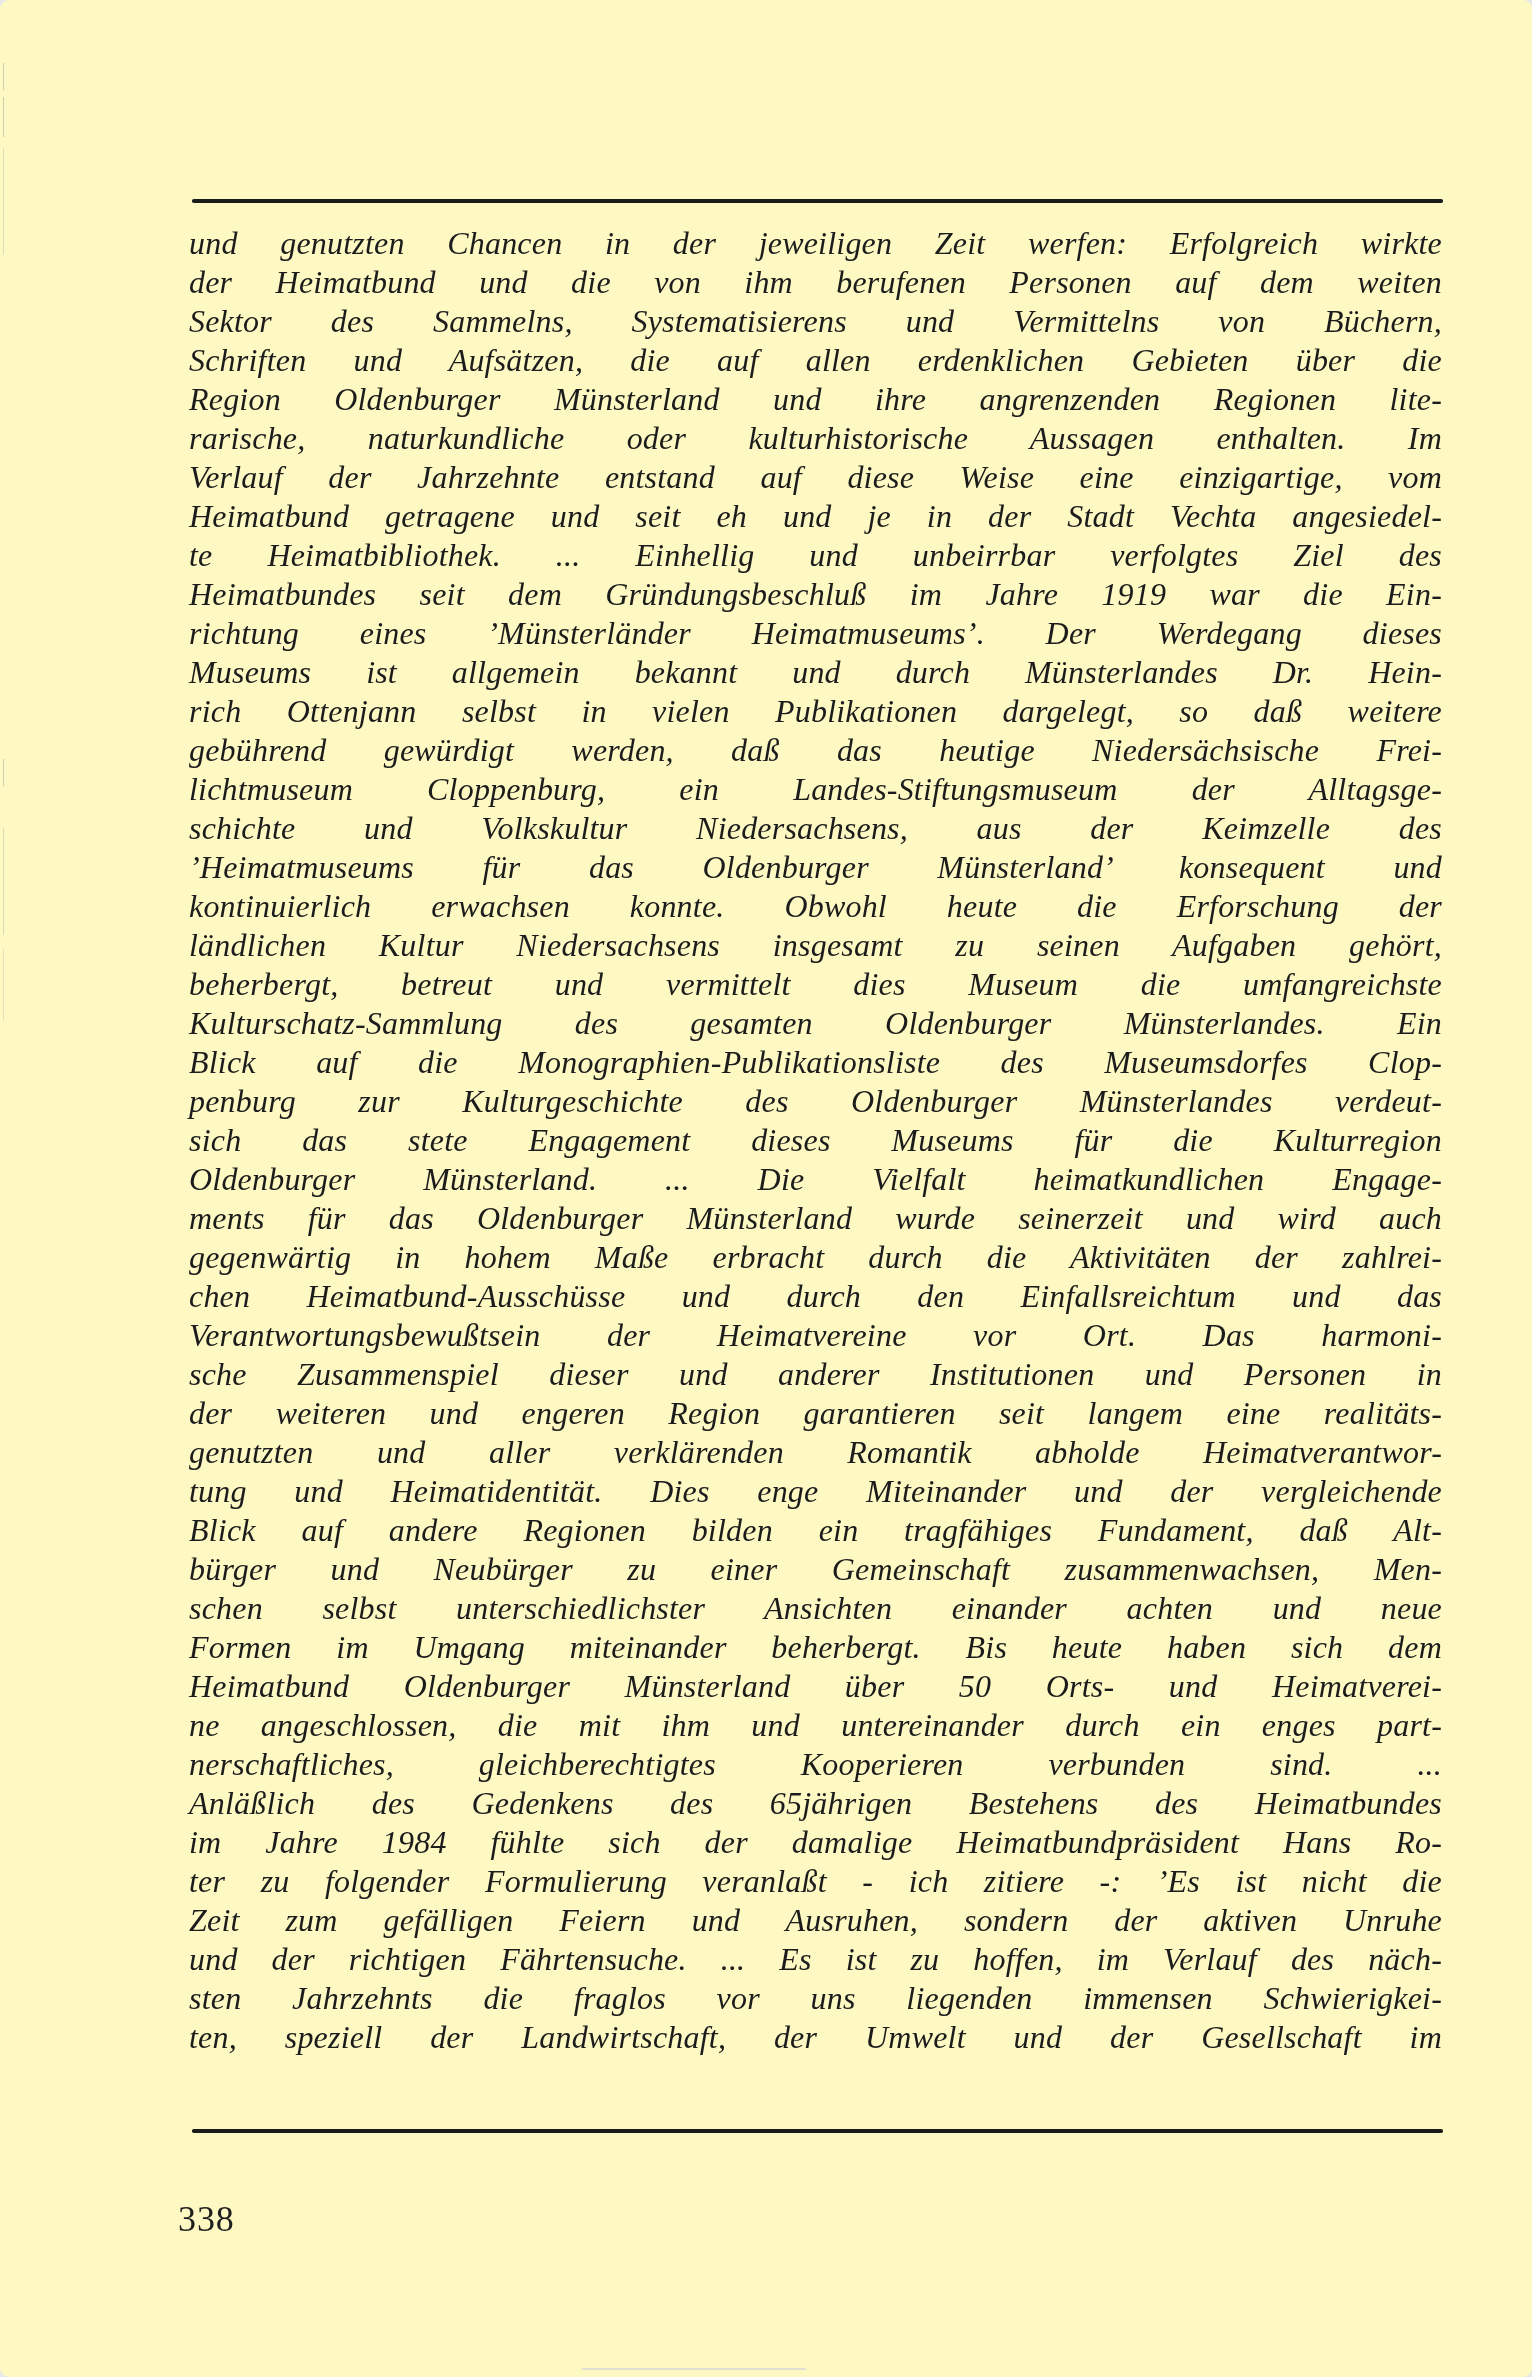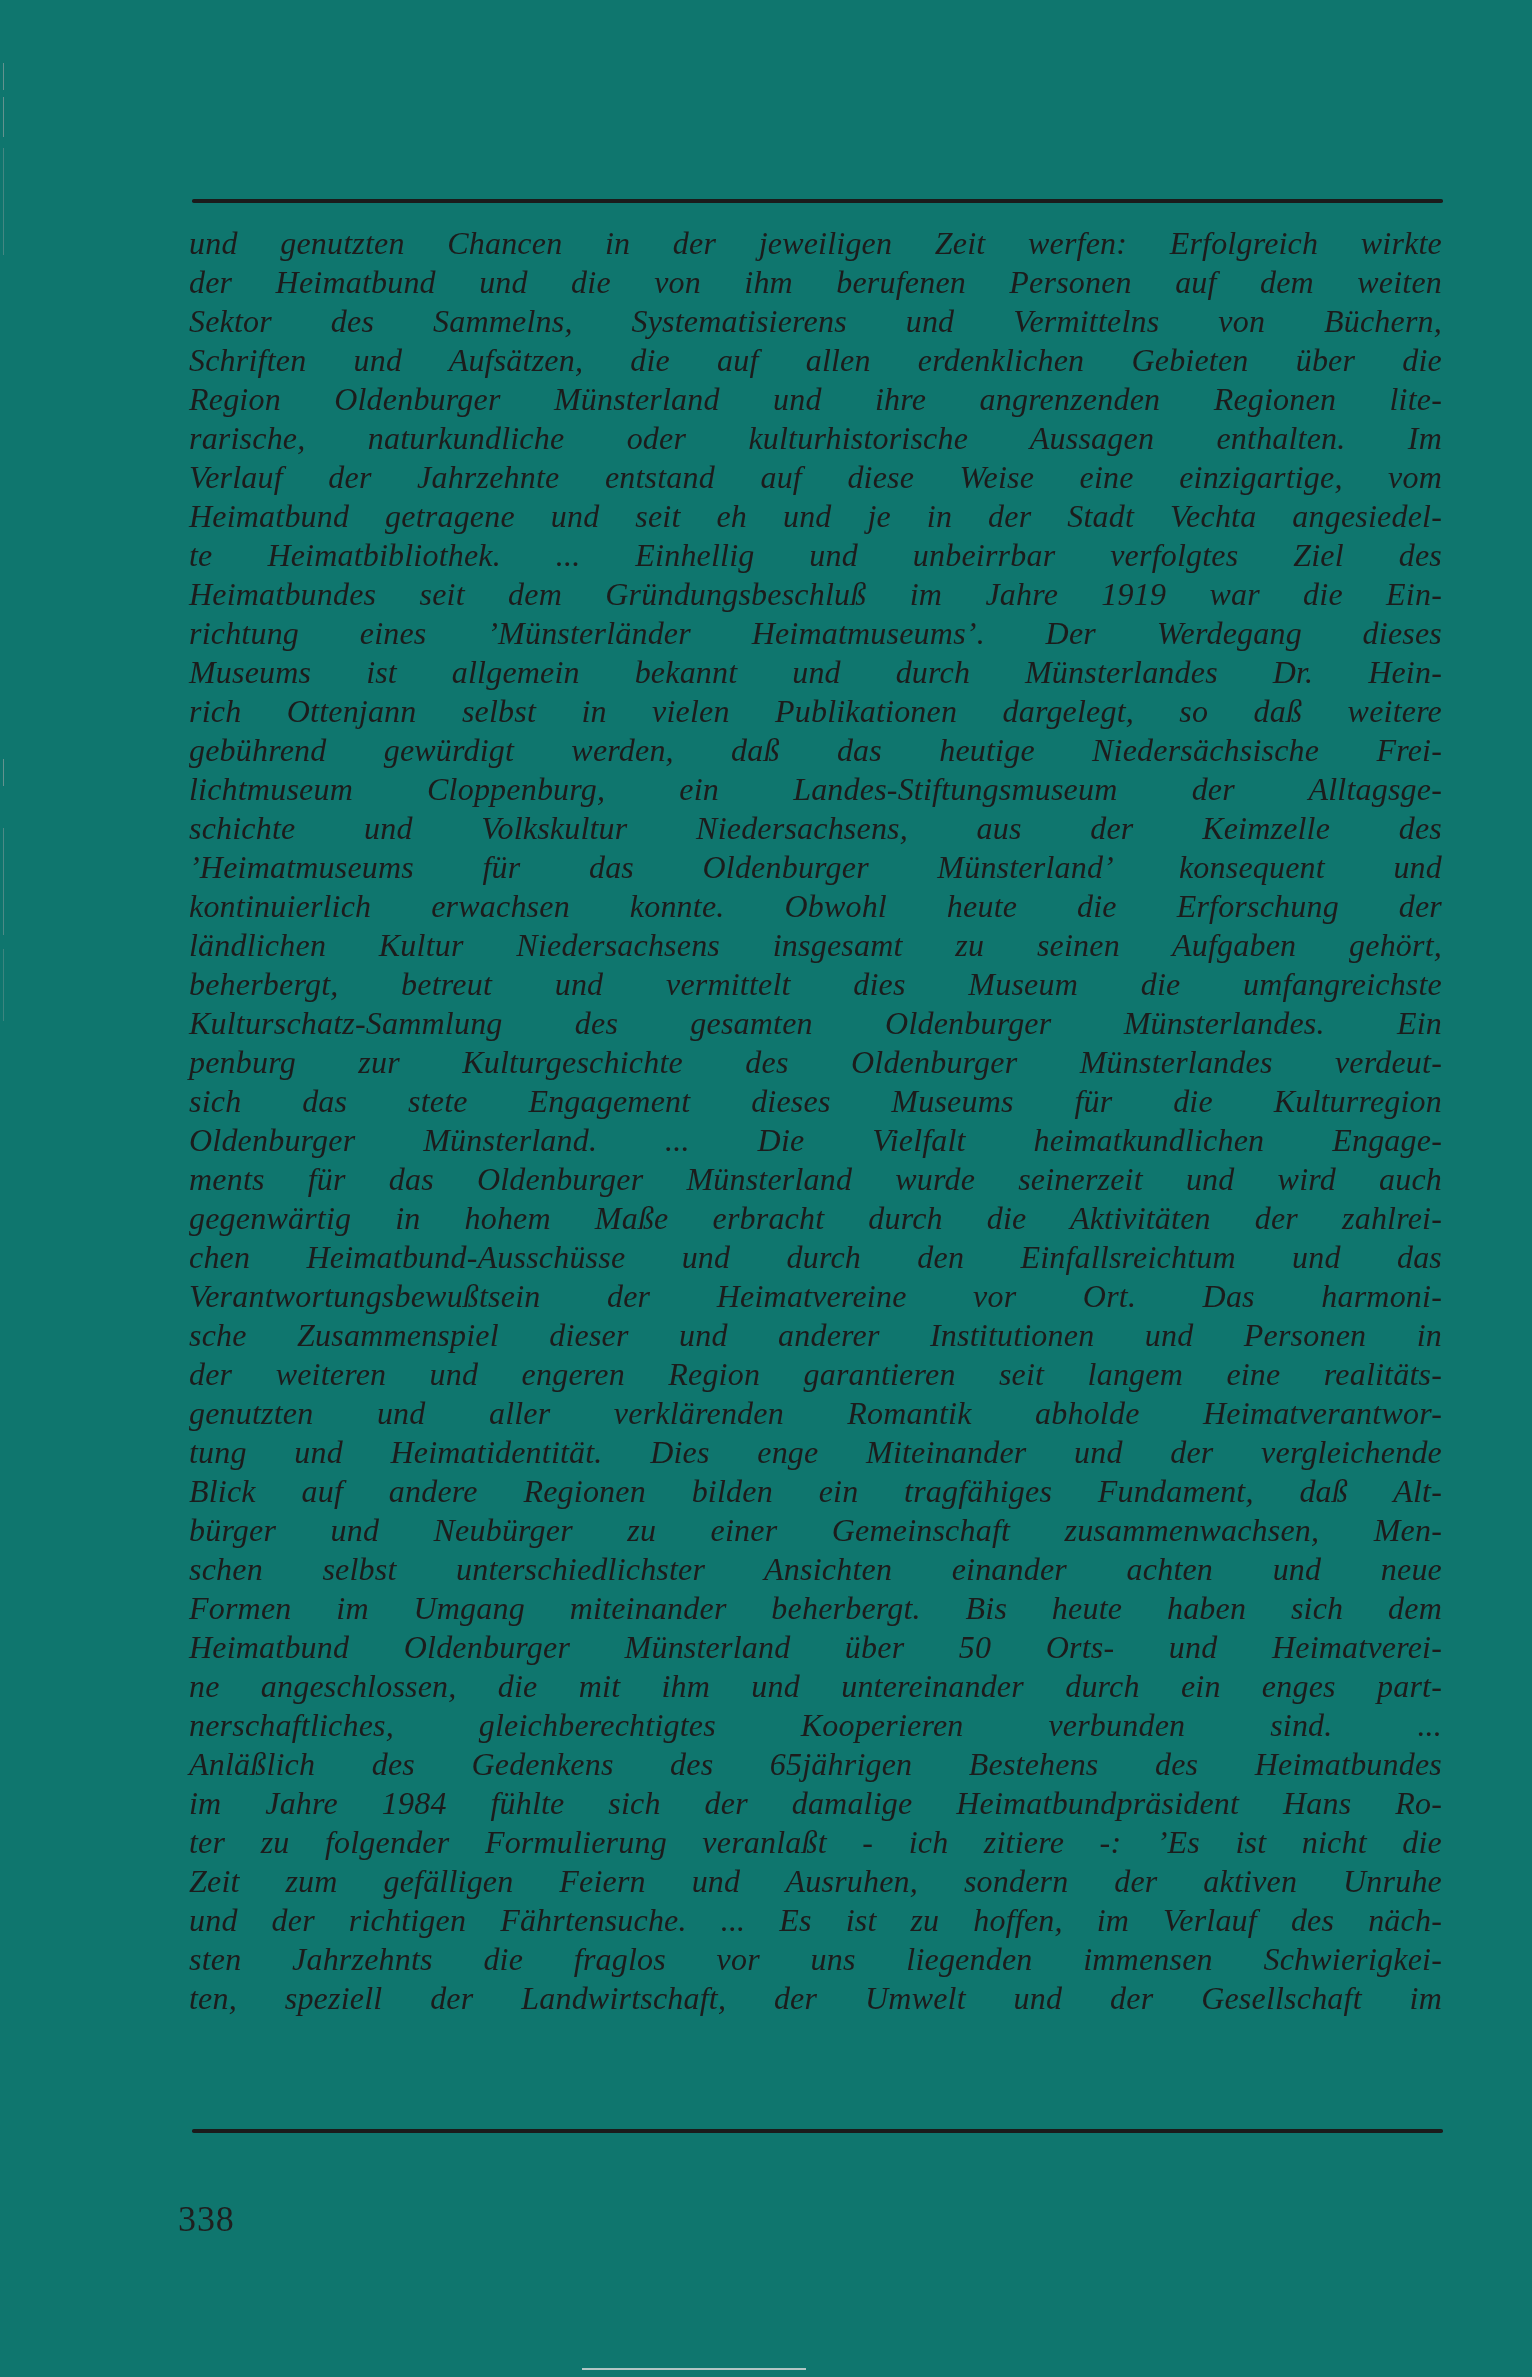--- a/index.html
+++ b/index.html
@@ -4,24 +4,25 @@
 <style>
   html, body {
     margin: 0;
     padding: 0;
     background: #e8e8e8;
   }
   .scan-page {
     position: relative;
     width: 1532px;
     height: 2377px;
-    background: #0f766e;
+    background: #fef9c3;
     overflow: hidden;
     font-family: "Liberation Serif", "DejaVu Serif", serif;
     color: #1c1c1c;
+    border-radius: 9px;
   }
   .rule {
     position: absolute;
     left: 192px;
     width: 1251px;
     height: 3.6px;
     background: #1b1b1b;
     border-radius: 1.8px;
   }
   .rule.top    { top: 199px; }
@@ -95,20 +96,21 @@
       <div class="line">Museums ist allgemein bekannt und durch Münsterlandes Dr. Hein-</div>
       <div class="line">rich Ottenjann selbst in vielen Publikationen dargelegt, so daß weitere</div>
       <div class="line">gebührend gewürdigt werden, daß das heutige Niedersächsische Frei-</div>
       <div class="line">lichtmuseum Cloppenburg, ein Landes-Stiftungsmuseum der Alltagsge-</div>
       <div class="line">schichte und Volkskultur Niedersachsens, aus der Keimzelle des</div>
       <div class="line">’Heimatmuseums für das Oldenburger Münsterland’ konsequent und</div>
       <div class="line">kontinuierlich erwachsen konnte. Obwohl heute die Erforschung der</div>
       <div class="line">ländlichen Kultur Niedersachsens insgesamt zu seinen Aufgaben gehört,</div>
       <div class="line">beherbergt, betreut und vermittelt dies Museum die umfangreichste</div>
       <div class="line">Kulturschatz-Sammlung des gesamten Oldenburger Münsterlandes. Ein</div>
+      <div class="line">Blick auf die Monographien-Publikationsliste des Museumsdorfes Clop-</div>
       <div class="line">penburg zur Kulturgeschichte des Oldenburger Münsterlandes verdeut-</div>
       <div class="line">sich das stete Engagement dieses Museums für die Kulturregion</div>
       <div class="line">Oldenburger Münsterland. ... Die Vielfalt heimatkundlichen Engage-</div>
       <div class="line">ments für das Oldenburger Münsterland wurde seinerzeit und wird auch</div>
       <div class="line">gegenwärtig in hohem Maße erbracht durch die Aktivitäten der zahlrei-</div>
       <div class="line">chen Heimatbund-Ausschüsse und durch den Einfallsreichtum und das</div>
       <div class="line">Verantwortungsbewußtsein der Heimatvereine vor Ort. Das harmoni-</div>
       <div class="line">sche Zusammenspiel dieser und anderer Institutionen und Personen in</div>
       <div class="line">der weiteren und engeren Region garantieren seit langem eine realitäts-</div>
       <div class="line">genutzten und aller verklärenden Romantik abholde Heimatverantwor-</div>

